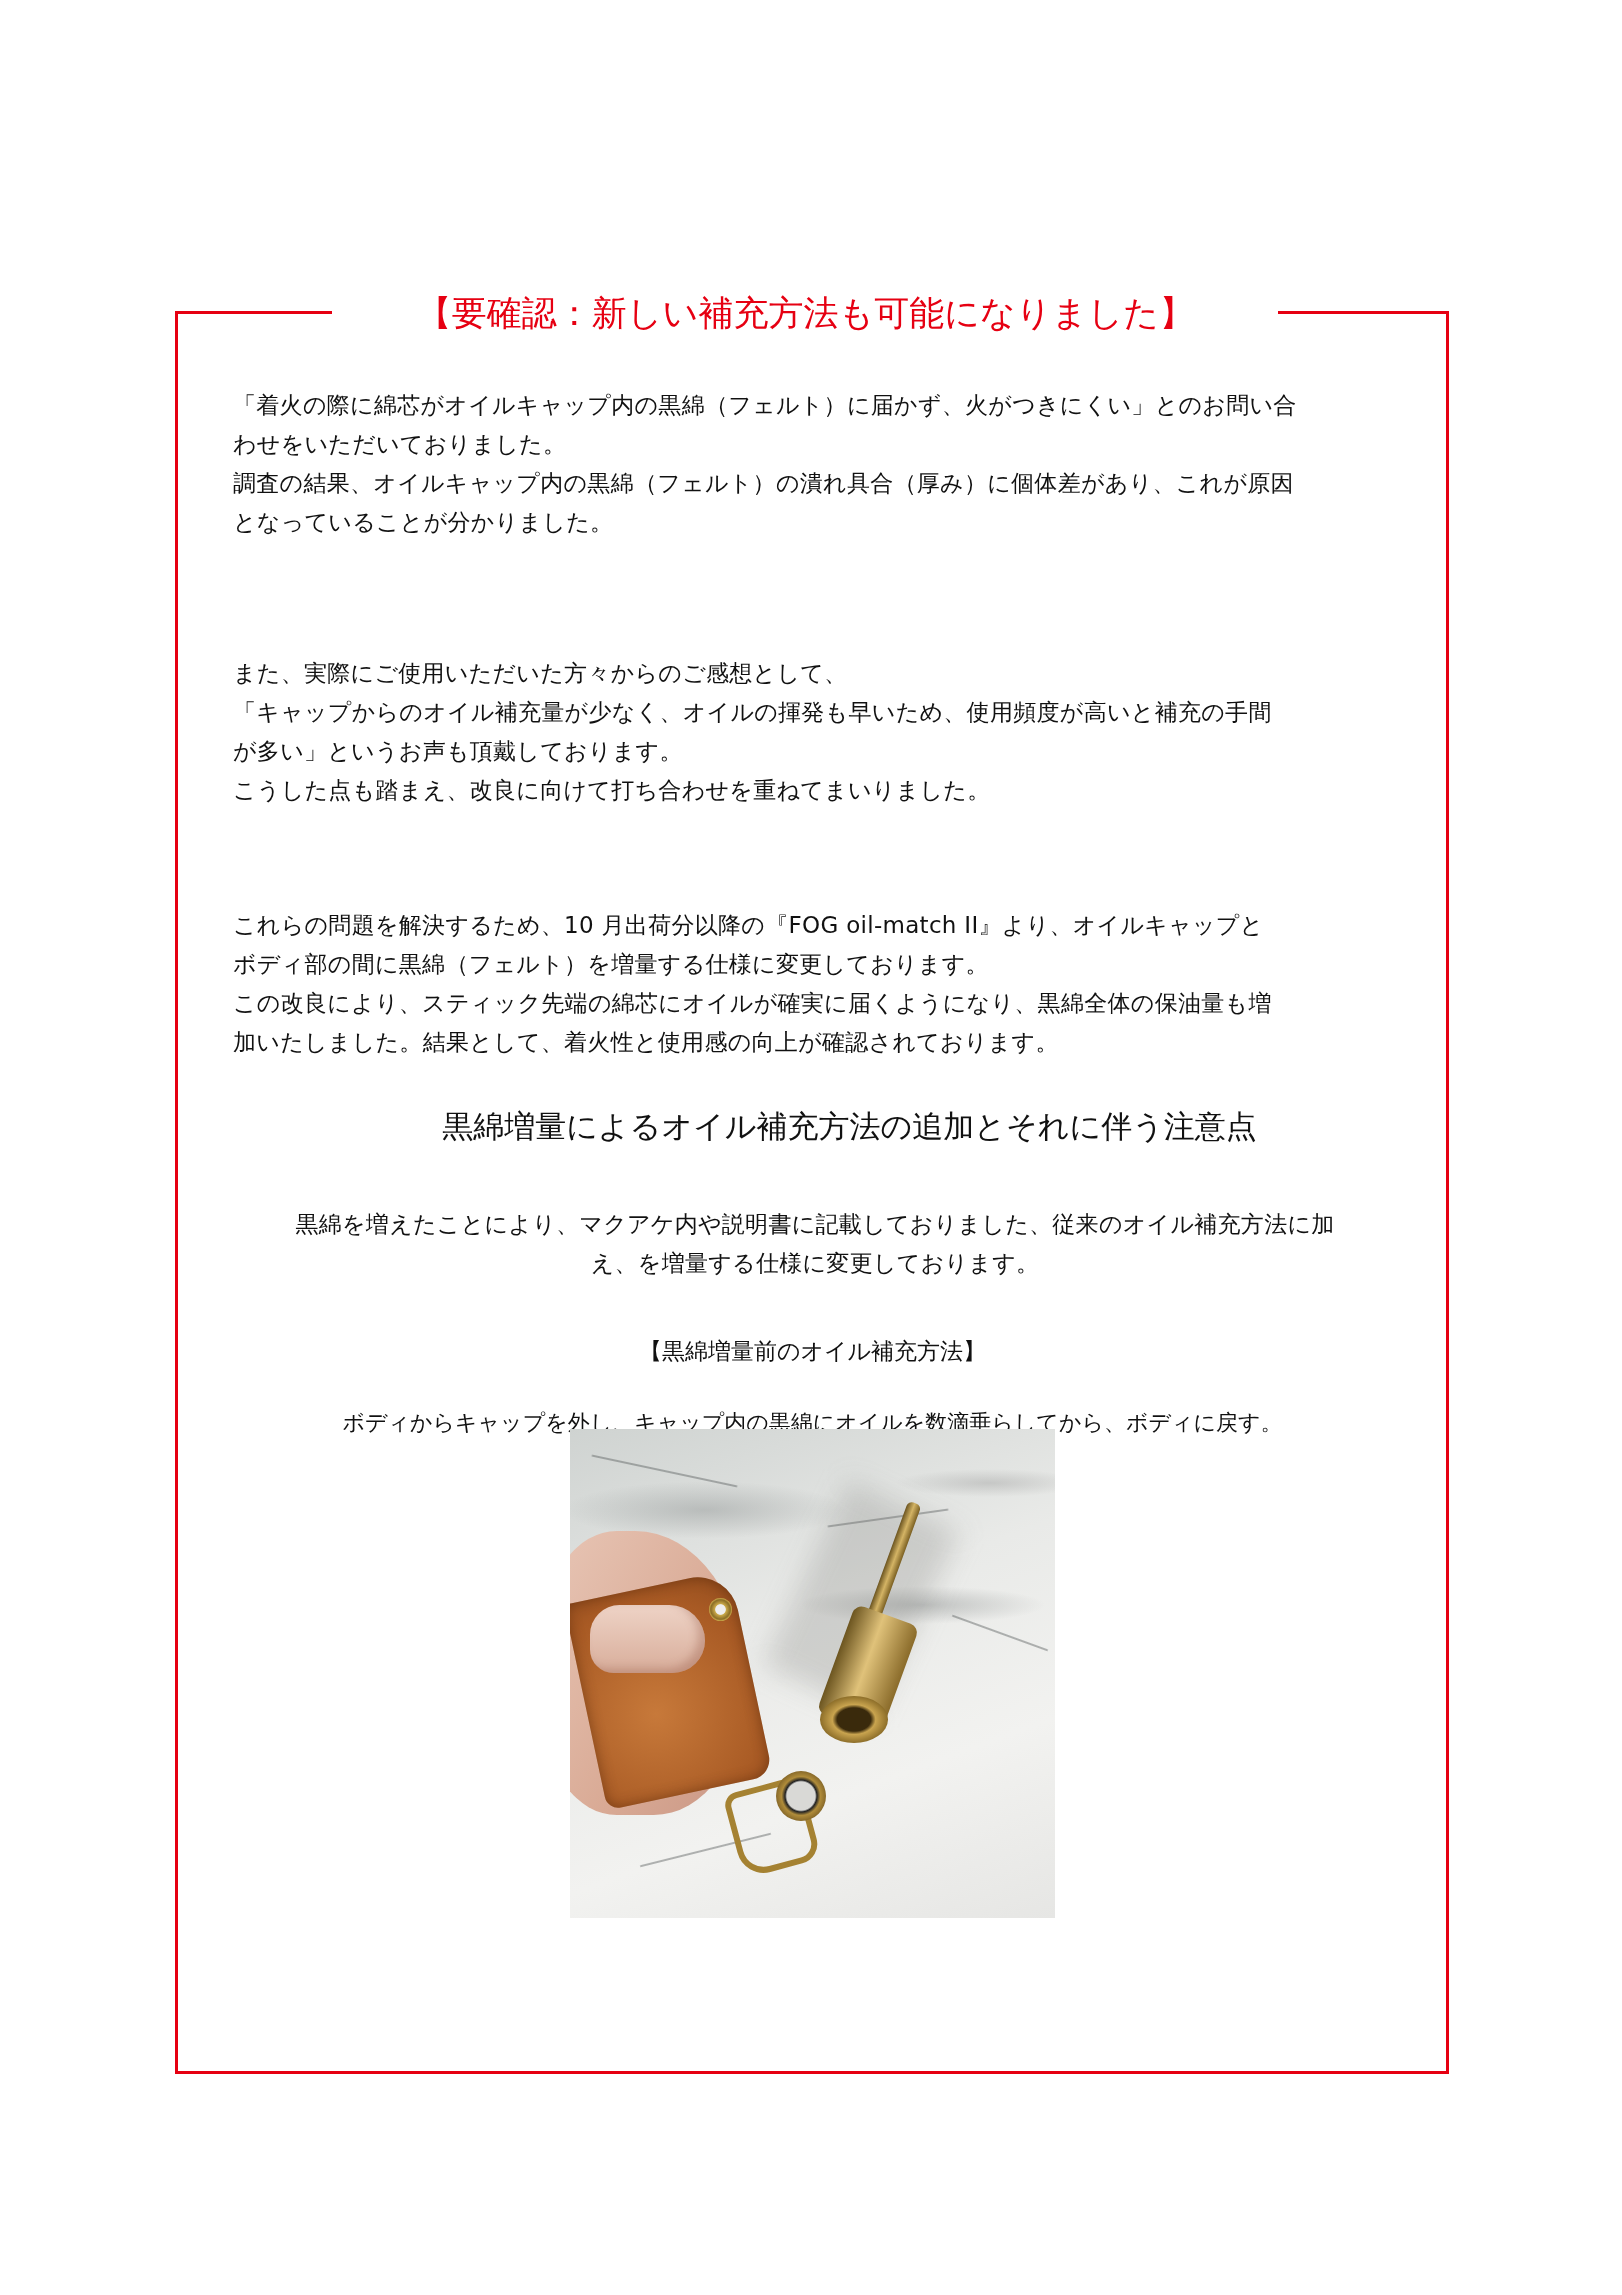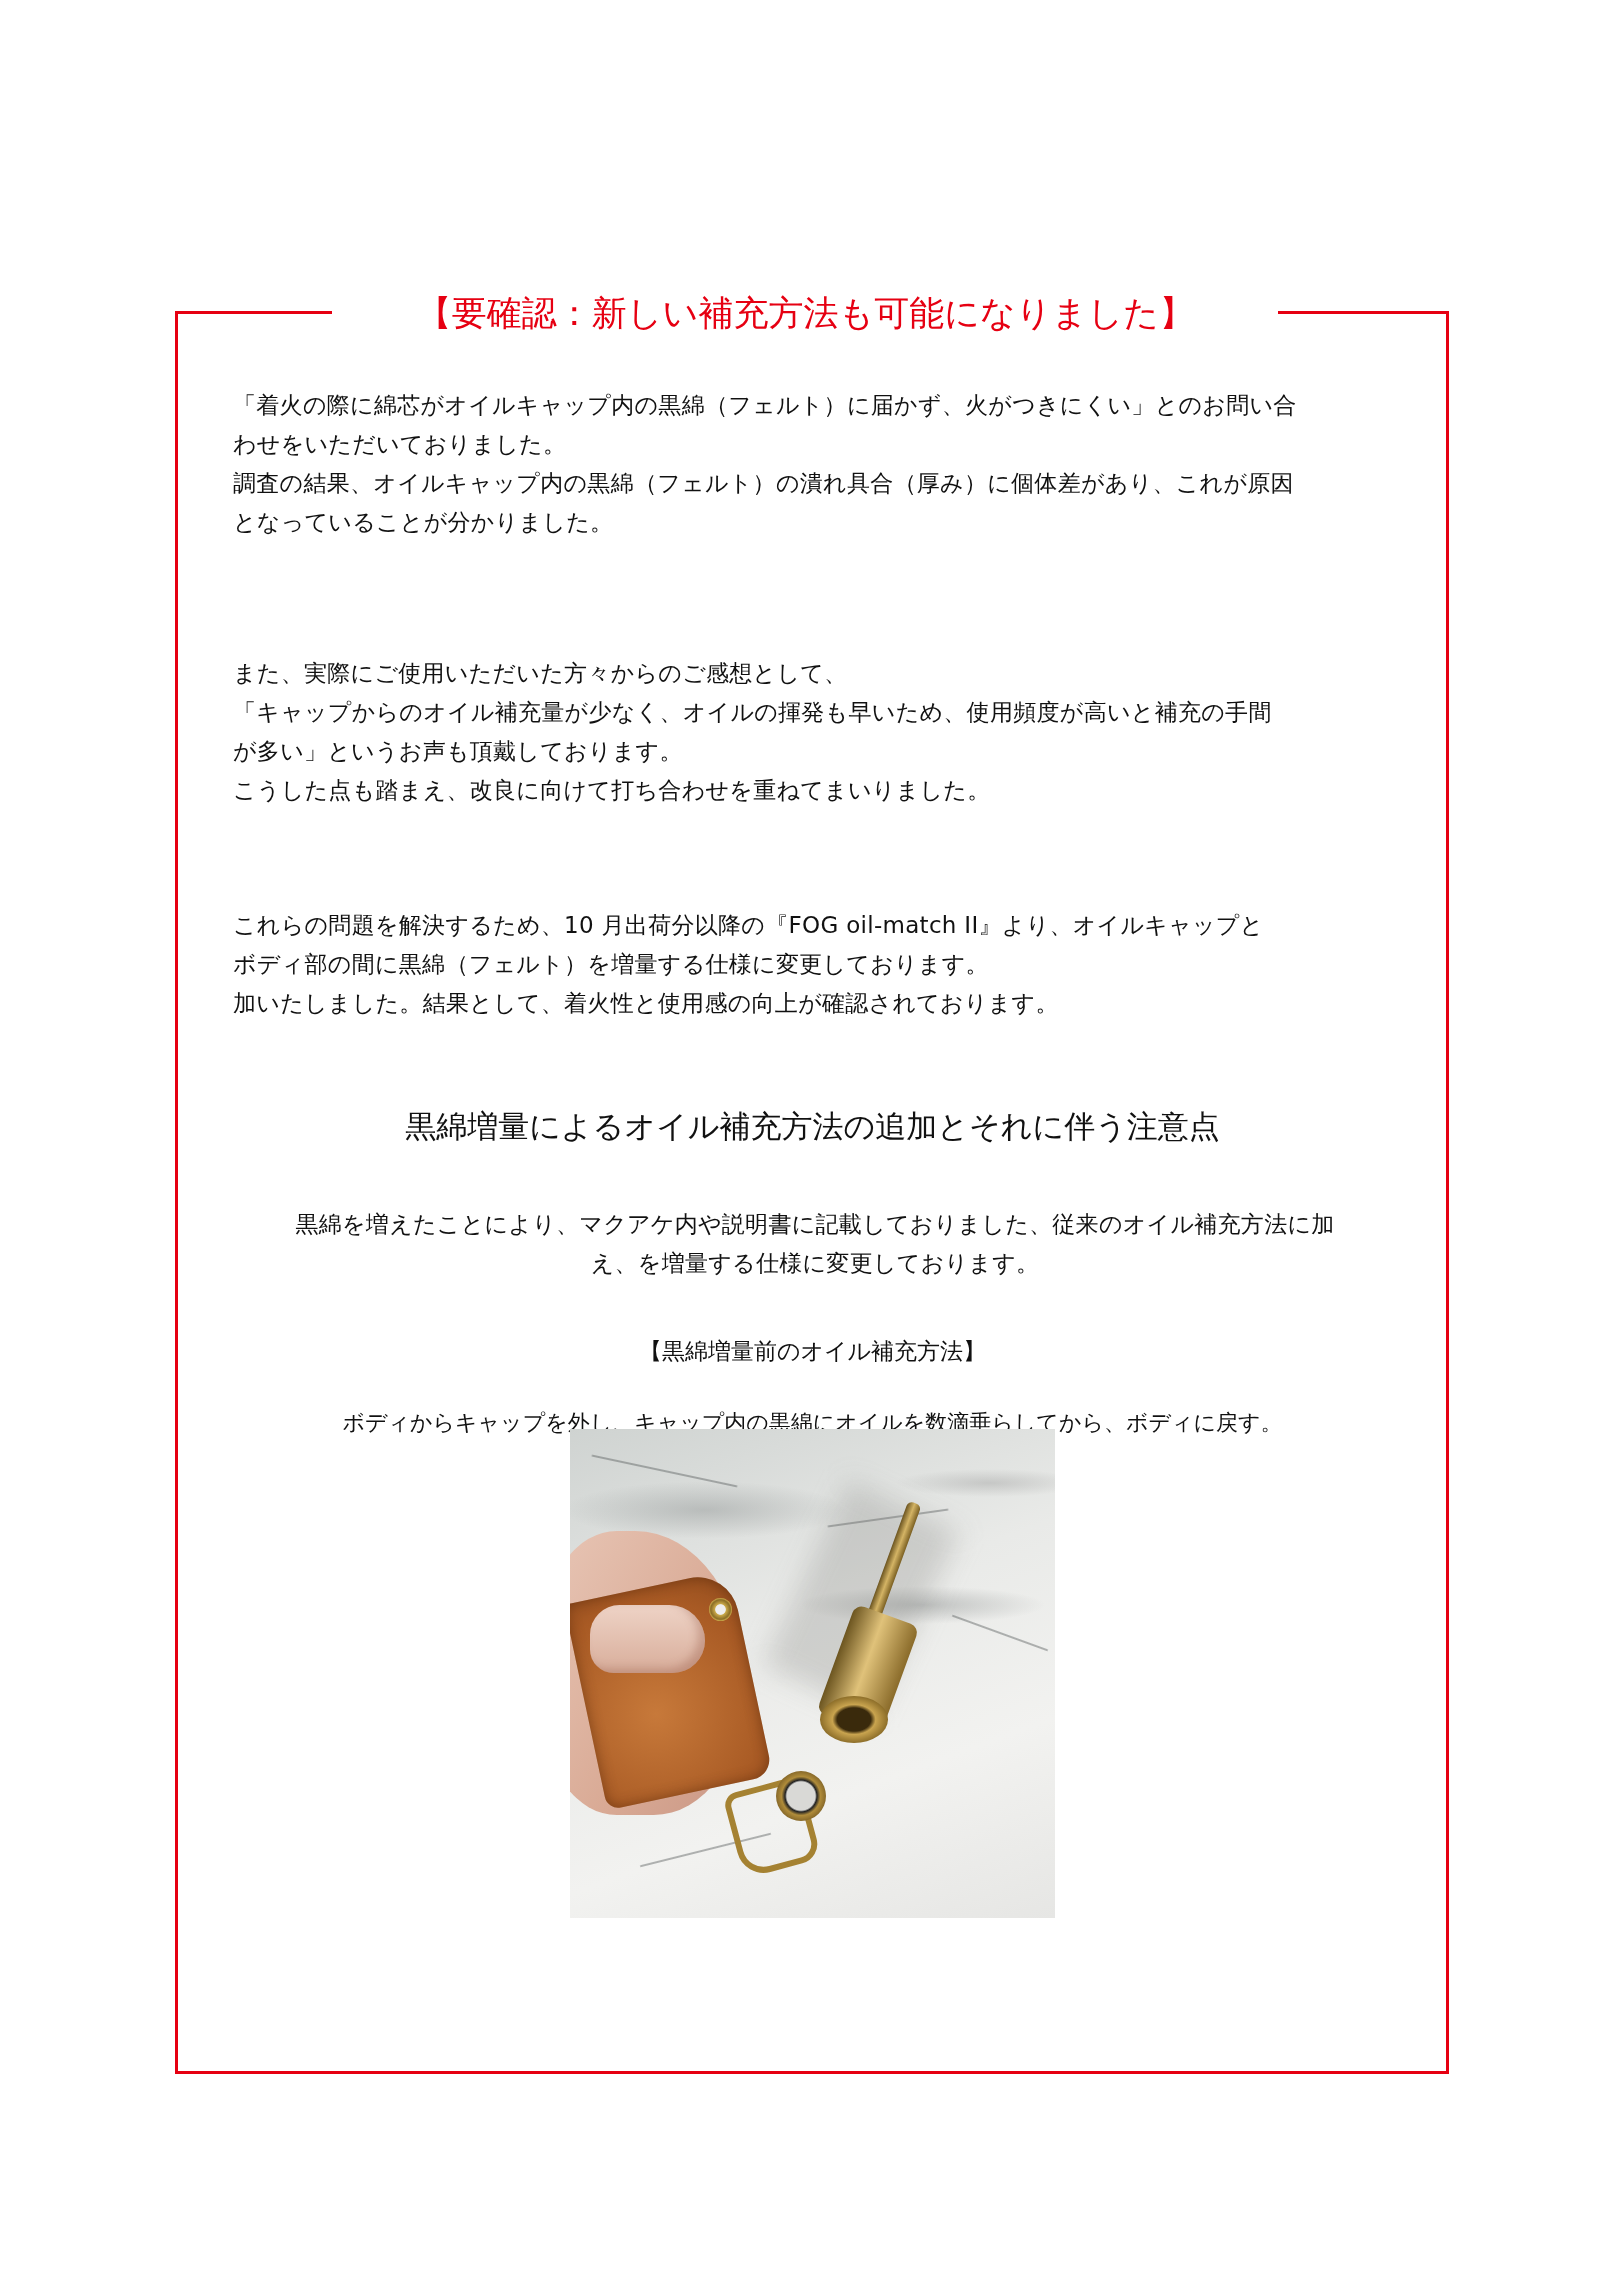--- a/index.html
+++ b/index.html
@@ -21,21 +21,21 @@
     position: absolute; left: 332px; top: 288px; width: 947px; text-align: center;
     color: #e60012; font-size: 35px; line-height: 51px; letter-spacing: 0px; white-space: nowrap;
   }
   .para {
     position: absolute; left: 233px; width: 1164px; font-size: 23px; line-height: 39px;
     letter-spacing: 0.3px;
   }
   .para .line { display: block; white-space: nowrap; height: 39px; }
   .subheading {
     position: absolute; left: 175px; width: 1275px; top: 1103px; text-align: center;
-    font-size: 31px; line-height: 47px; white-space: nowrap;
+    font-size: 31px; line-height: 47px; white-space: nowrap; padding-left: 37px;
   }
   .caption-title {
     position: absolute; left: 175px; width: 1275px; top: 1332px; text-align: center;
     font-size: 23px; line-height: 38px; white-space: nowrap;
   }
   .caption-desc {
     position: absolute; left: 175px; width: 1275px; top: 1406px; text-align: center;
     font-size: 22px; line-height: 34px; white-space: nowrap;
   }
   .photo {
@@ -115,20 +115,21 @@
 <div class="para" style="top:654px;">
   <span class="line">また、実際にご使用いただいた方々からのご感想として、</span>
   <span class="line">「キャップからのオイル補充量が少なく、オイルの揮発も早いため、使用頻度が高いと補充の手間</span>
   <span class="line">が多い」というお声も頂戴しております。</span>
   <span class="line">こうした点も踏まえ、改良に向けて打ち合わせを重ねてまいりました。</span>
 </div>
 
 <div class="para" style="top:866px;margin-top:40px;">
   <span class="line">これらの問題を解決するため、10 月出荷分以降の『FOG oil-match II』より、オイルキャップと</span>
   <span class="line">ボディ部の間に黒綿（フェルト）を増量する仕様に変更しております。</span>
+  <span class="line">この改良により、スティック先端の綿芯にオイルが確実に届くようになり、黒綿全体の保油量も増</span>
   <span class="line">加いたしました。結果として、着火性と使用感の向上が確認されております。</span>
 </div>
 
 <div class="subheading">黒綿増量によるオイル補充方法の追加とそれに伴う注意点</div>
 
 <div class="para" style="top:1205px;text-align:center;">
   <span class="line">黒綿を増えたことにより、マクアケ内や説明書に記載しておりました、従来のオイル補充方法に加</span>
   <span class="line">え、を増量する仕様に変更しております。</span>
 </div>
 

